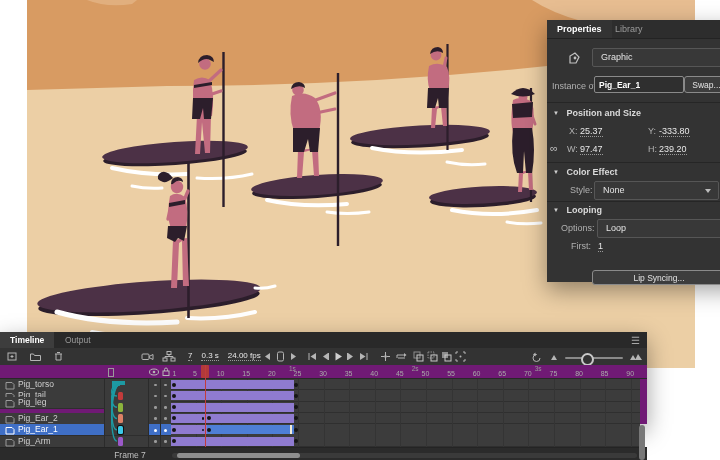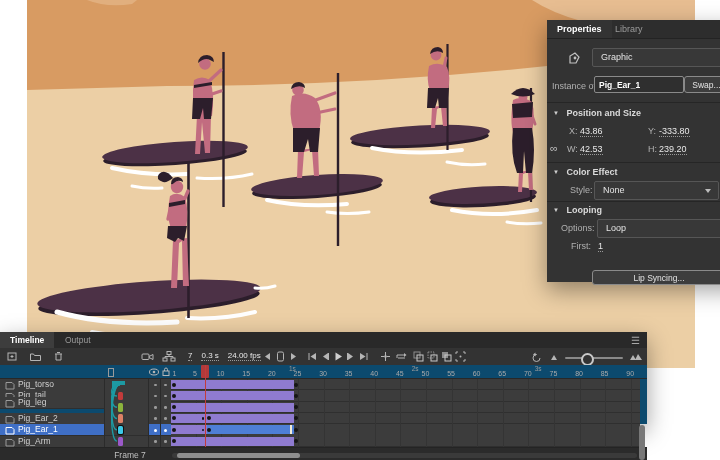--- a/index.html
+++ b/index.html
@@ -35,21 +35,21 @@
   
   .tl-panel{left:0;top:332px;width:647px;height:92px;font-size:8.5px;}
   .tl-tabs{position:absolute;left:0;top:0;right:0;height:16px;background:#292929;border-bottom:1px solid #222;}
   .tl-tab{position:absolute;top:0;height:16px;line-height:16px;padding:0 10px;color:#9b9b9b;cursor:pointer;}
   .tl-tab.active{color:#fff;background:#3d3d3d;font-weight:bold;}
   .tl-menu{position:absolute;right:7px;top:3px;cursor:pointer;}
   .tl-toolbar{position:absolute;left:0;top:16px;right:0;height:17px;background:#333;border-bottom:1px solid #282828;}
   .tbtn{position:absolute;top:2px;width:13px;height:13px;cursor:pointer;}
   .tbtn svg{display:block;}
   .hotrow{position:absolute;left:188px;top:3px;display:flex;gap:9px;font-size:8px;}
-  .tl-body{position:absolute;left:0;top:33px;right:0;bottom:0;background:#0c4a6e;}
+  .tl-body{position:absolute;left:0;top:33px;right:0;bottom:0;background:#701a75;}
   .tl-ruler{position:absolute;left:0;top:0;right:0;height:13px;border-bottom:1px solid #282828;color:#a9a9a9;}
   .sec-mark{position:absolute;top:0;font-size:6.5px;color:#9a9a9a;transform:translateX(-50%);}
   .tick-num{position:absolute;top:5px;font-size:7px;transform:translateX(-50%);}
   .ph-head{position:absolute;top:0;width:8px;height:13px;background:#b23a3a;border-radius:1px;cursor:grab;}
   .colhead svg{position:absolute;}
   .tl-names{position:absolute;left:0;top:14px;width:104px;}
   .name-row{position:absolute;left:0;width:104px;height:11.3px;background:#3b3b3b;border-bottom:1px solid #2e2e2e;
             color:#cfcfcf;line-height:11px;cursor:pointer;}
   .name-row.sel{background:#3f6fc6;color:#fff;}
   .name-row .lyr-ic{position:absolute;left:5px;top:2px;}
@@ -200,26 +200,26 @@
     <input class="p-input" style="left: 47px; top: 56px; width: 80px; height: 15px;" readonly="" value="Pig_Ear_1">
     <button class="p-btn" style="left:137px;top:56px;width:45px;height:17px">Swap...</button>
 
     <div class="divider" style="top:82px"></div>
 
     <div class="sec-head" style="top:88px">
       <span class="tri">▼</span>
       <span>Position and Size</span>
     </div>
     <span class="lbl pv" style="left:22px;top:106px">X:</span>
-    <span class="hot pv" style="left:33px;top:106px">43.86</span>
+    <span class="hot pv" style="left:33px;top:106px">25.37</span>
     <span class="lbl pv" style="left:101px;top:106px">Y:</span>
     <span class="hot pv" style="left:112px;top:106px">-333.80</span>
     <span class="pv" style="left:3px;top:122px;color:#bdbdbd;font-size:11px">∞</span>
     <span class="lbl pv" style="left:20px;top:124px">W:</span>
-    <span class="hot pv" style="left:33px;top:124px">42.53</span>
+    <span class="hot pv" style="left:33px;top:124px">97.47</span>
     <span class="lbl pv" style="left:101px;top:124px">H:</span>
     <span class="hot pv" style="left:112px;top:124px">239.20</span>
 
     <div class="divider" style="top:142px"></div>
     <div class="sec-head" style="top:147px">
       <span class="tri">▼</span>
       <span>Color Effect</span>
     </div>
     <span class="lbl pv" style="left:23px;top:165px">Style:</span>
     <div class="dropdown" style="left:47px;top:161px;width:115px">

